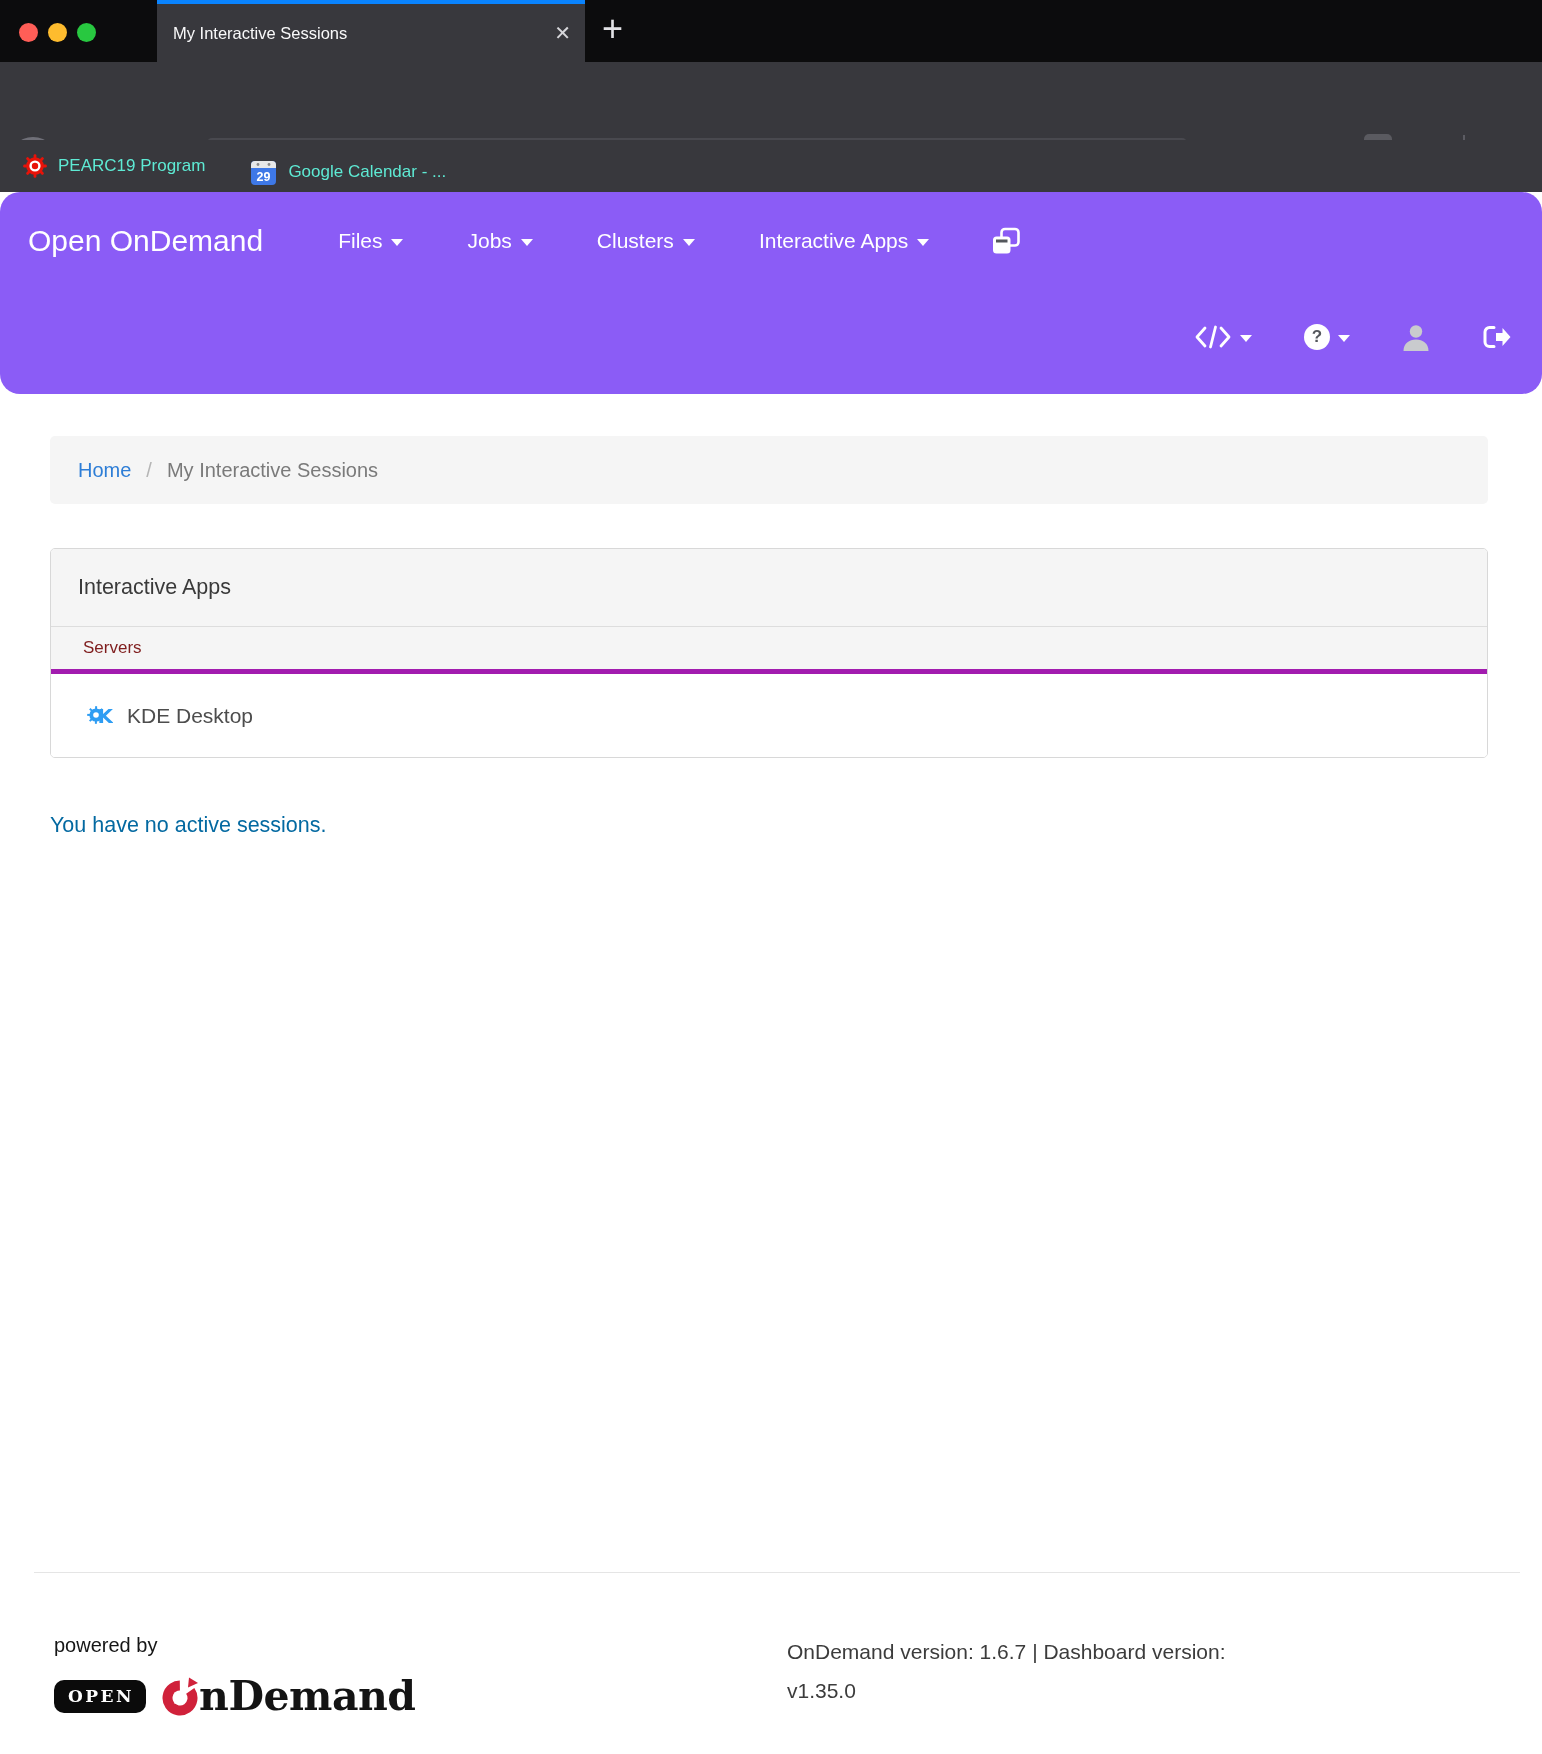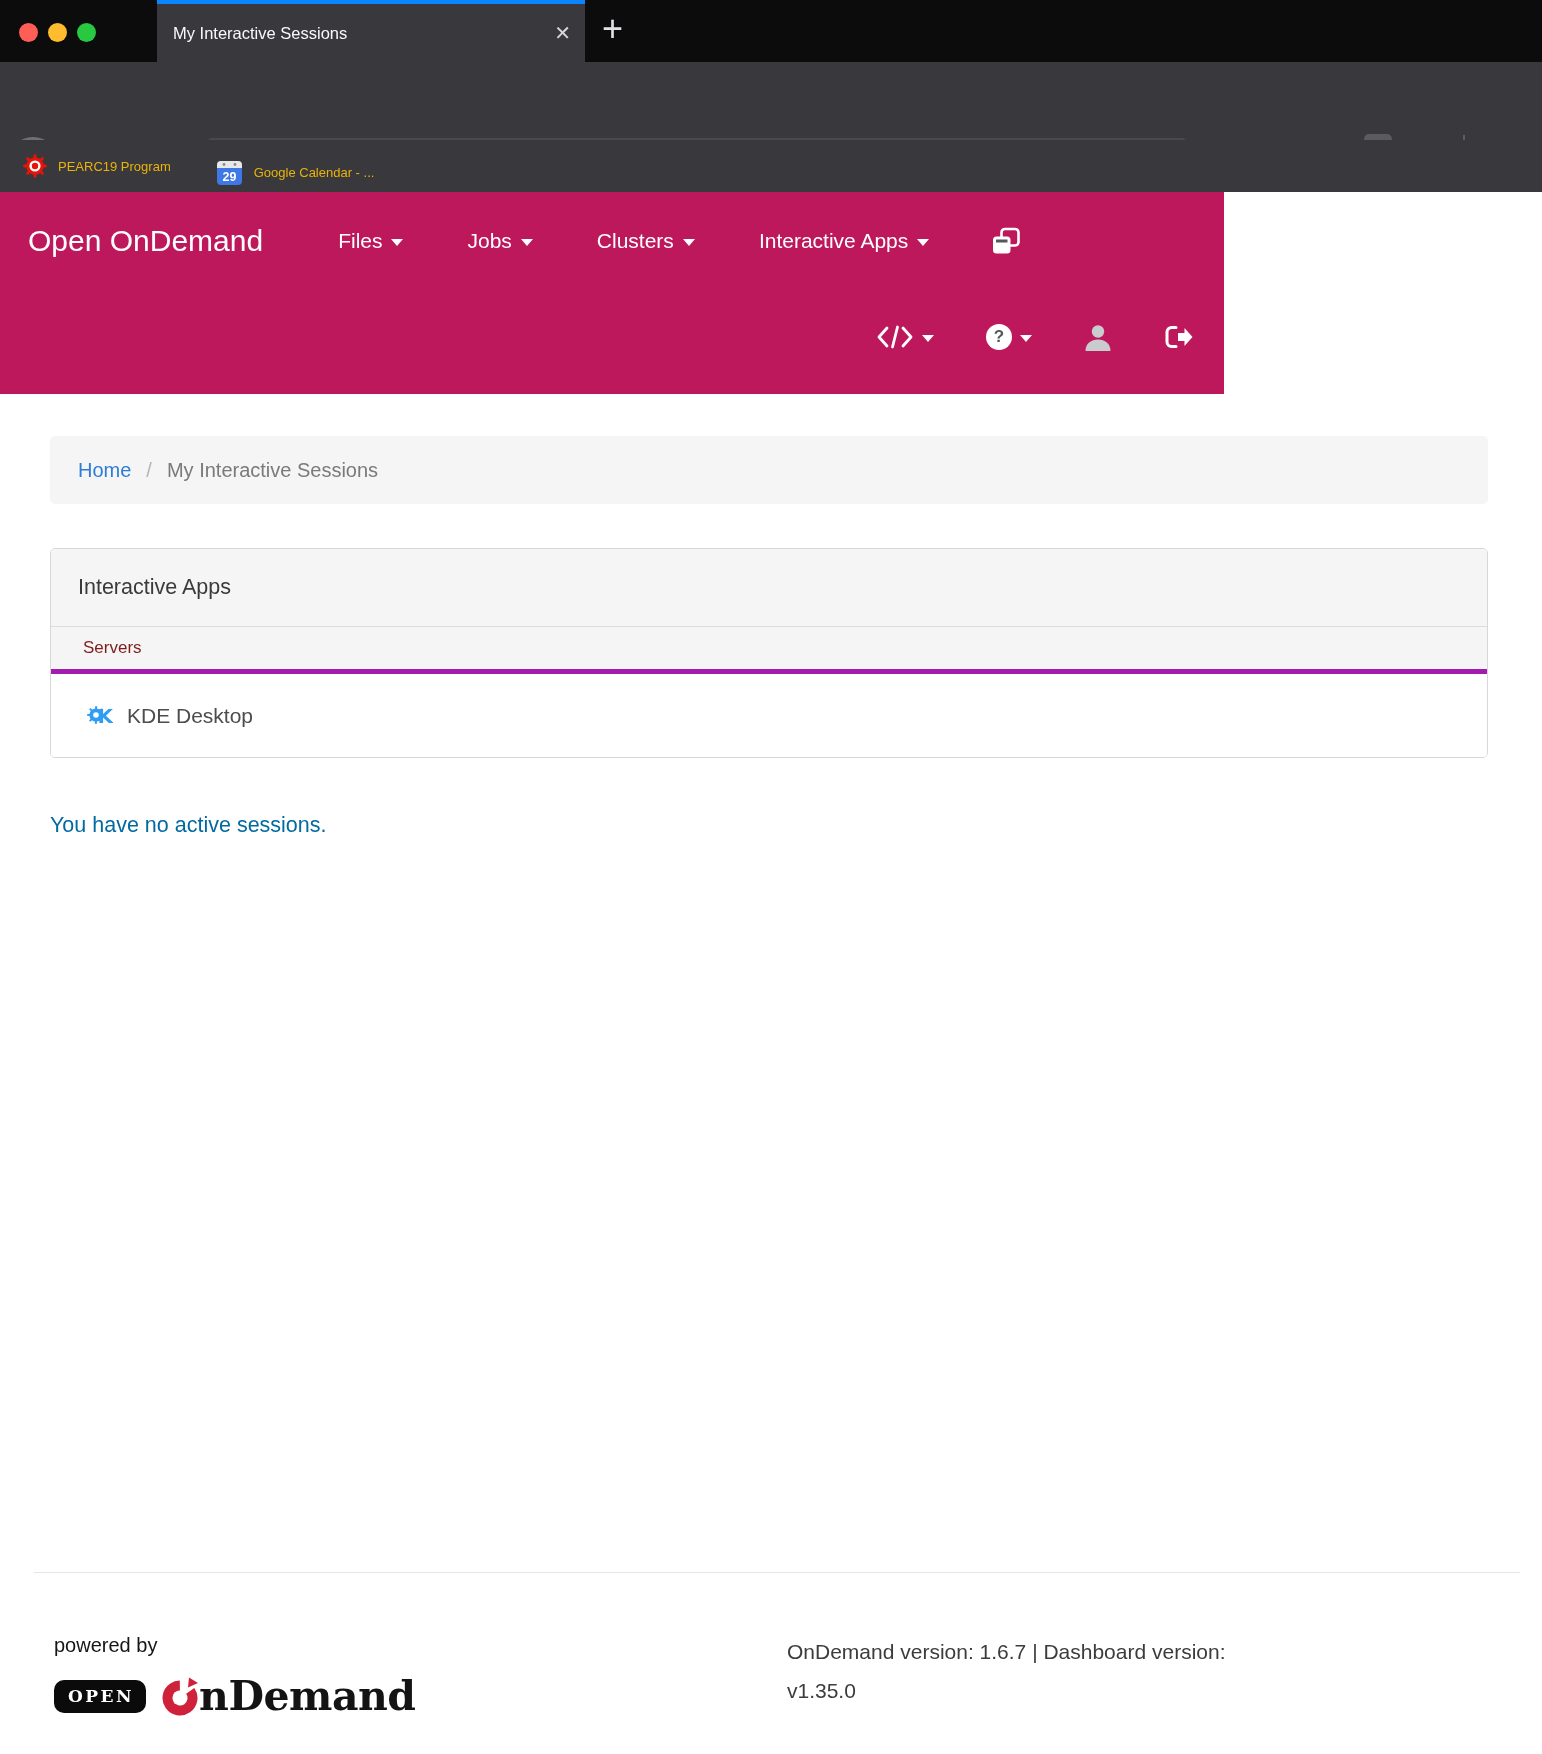--- a/index.html
+++ b/index.html
@@ -59,24 +59,24 @@
   .ic-v { left:1406px; top:87px; }
   .toolbar-sep { position:absolute; left:1463px; top:73px; width:2px; height:56px; background:#5c5c63; }
   .hamburger { position:absolute; left:1488px; top:88px; display:flex; flex-direction:column; gap:7px; }
   .hamburger span { width:30px; height:3.4px; border-radius:2px; background:#c9c9ce; }
 
   .bookmarksbar { position:absolute; top:140px; left:0; right:0; height:52px; background:#38383d;
                   display:flex; align-items:center; }
   .bookmark { display:flex; align-items:center; gap:11px; }
   .bookmark.first { margin-left:23px; }
   .bookmark.second { margin-left:45px;margin-top:12px; }
-  .bookmark-label { color:#eab308; font-size:13px; }
+  .bookmark-label { color:#5eead4; font-size:17px; }
 
   
-  .ood-navbar { position:relative; width:1224px; height:202px; background:#be185d; }
+  .ood-navbar { position:relative; width:1542px; height:202px; background:#8b5cf6;border-radius:20px; }
   .nav-row1 { position:absolute; top:24px; left:0; height:50px; display:flex; align-items:center; }
   .brand { margin-left:28px; color:#fff; font-size:30px; font-weight:400; }
   .menu-item { display:flex; align-items:center; gap:9px; color:#fff; font-size:21px; cursor:default; }
   .menu-item.m0 { margin-left:75px; }
   .menu-item.m1, .menu-item.m2, .menu-item.m3 { margin-left:64px; }
   .caret { width:0; height:0; border-left:6.5px solid transparent; border-right:6.5px solid transparent;
            border-top:7.5px solid #fff; margin-top:3px; }
   .windows-btn { margin-left:62px; display:flex; align-items:center; }
   .nav-row2 { position:absolute; top:125px; right:30px; height:40px; display:flex; align-items:center; gap:52px; }
   .nav-ic { display:flex; align-items:center; gap:8px; }

